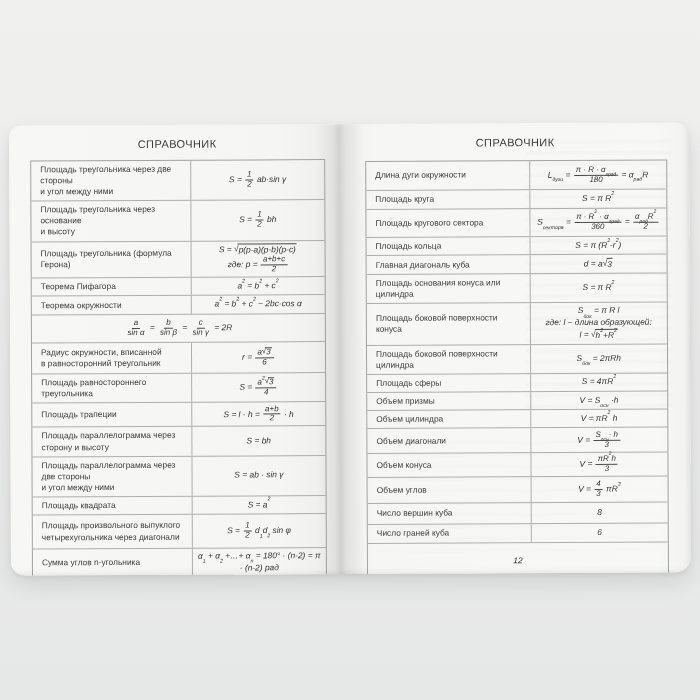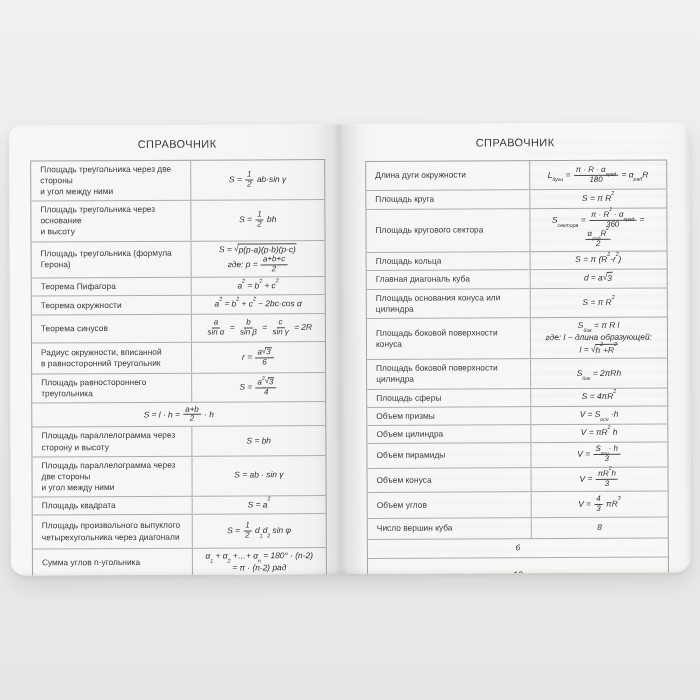--- a/index.html
+++ b/index.html
@@ -38,21 +38,21 @@
 
   .row{display:flex;border-top:1px solid #acafae;box-sizing:border-box}
   .row:first-child{border-top:none}
   .name-cell{
     width:54.5%;box-sizing:border-box;border-right:1px solid #acafae;
     padding:3px 6px 3px 9px;display:flex;align-items:center;
     font-size:8.4px;line-height:1.32;color:#3c3c3c;white-space:pre-line;
   }
   .formula-cell{
     flex:1;display:flex;flex-direction:column;align-items:center;justify-content:center;
-    font-size:8.4px;font-style:italic;color:#303030;padding:2px 12px;text-align:center;
+    font-size:8.4px;font-style:italic;color:#303030;padding:2px 4px;text-align:center;
   }
   .f-line{line-height:1.4}
   .frac{display:inline-flex;flex-direction:column;align-items:center;vertical-align:middle;margin:0 1px;line-height:1.12;font-size:.95em}
   .frac .fn{border-bottom:1px solid #4a4a4a;padding:0 2px}
   .frac .fd{padding:0 2px}
   sup,sub{font-size:.62em;line-height:0;position:relative}
   sup{top:-.45em}
   sub{top:.3em}
   .sqrt{display:inline-flex;align-items:flex-start;vertical-align:middle}
   .rsign{margin-right:-1px}
@@ -113,21 +113,20 @@
               <div class="f-line">a<sup>2</sup> = b<sup>2</sup> + c<sup>2</sup></div>
             </div>
           </div>
           <div class="row" style="min-height: 19px;">
             <div class="name-cell">Теорема окружности</div>
             <div class="formula-cell">
               <div class="f-line">a<sup>2</sup> = b<sup>2</sup> + c<sup>2</sup> − 2bc·cos α</div>
             </div>
           </div>
           <div class="row" style="min-height: 28px;">
-            <div class="name-cell">Теорема синусов</div>
             <div class="formula-cell">
               <div class="f-line"><span class="frac">
                   <span class="fn">a</span>
                   <span class="fd">sin α</span>
                 </span> = <span class="frac">
                   <span class="fn">b</span>
                   <span class="fd">sin β</span>
                 </span> = <span class="frac">
                   <span class="fn">c</span>
                   <span class="fd">sin γ</span>
@@ -153,20 +152,21 @@
               <div class="f-line">S = <span class="frac">
                   <span class="fn">a<sup>2</sup><span class="sqrt">
                       <span class="rsign">√</span>
                       <span class="rcnt">3</span>
                     </span></span>
                   <span class="fd">4</span>
                 </span></div>
             </div>
           </div>
           <div class="row" style="min-height: 24px;">
+            <div class="name-cell">Площадь трапеции</div>
             <div class="formula-cell">
               <div class="f-line">S = l · h = <span class="frac">
                   <span class="fn">a+b</span>
                   <span class="fd">2</span>
                 </span> · h</div>
             </div>
           </div>
           <div class="row" style="min-height: 19px;">
             <div class="name-cell">Площадь параллелограмма через сторону и высоту</div>
             <div class="formula-cell">
@@ -287,21 +287,21 @@
               <div class="f-line">V = S<sub>осн</sub> ·h</div>
             </div>
           </div>
           <div class="row" style="min-height: 18px;">
             <div class="name-cell">Объем цилиндра</div>
             <div class="formula-cell">
               <div class="f-line">V = πR<sup>2</sup> h</div>
             </div>
           </div>
           <div class="row" style="min-height: 25px;">
-            <div class="name-cell">Объем пирамиды</div>
+            <div class="name-cell">Объем диагонали</div>
             <div class="formula-cell">
               <div class="f-line">V = <span class="frac">
                   <span class="fn">S<sub>осн</sub>· h</span>
                   <span class="fd">3</span>
                 </span></div>
             </div>
           </div>
           <div class="row" style="min-height: 23px;">
             <div class="name-cell">Объем конуса</div>
             <div class="formula-cell">
@@ -320,20 +320,21 @@
                 </span> πR<sup>3</sup></div>
             </div>
           </div>
           <div class="row" style="min-height: 21px;">
             <div class="name-cell">Число вершин куба</div>
             <div class="formula-cell">
               <div class="f-line">8</div>
             </div>
           </div>
           <div class="row" style="min-height: 19px;">
+            <div class="name-cell">Число граней куба</div>
             <div class="formula-cell">
               <div class="f-line">6</div>
             </div>
           </div>
           <div class="row" style="min-height: 36px;">
             <div class="formula-cell">
               <div class="f-line">12</div>
             </div>
           </div>
         </div>

